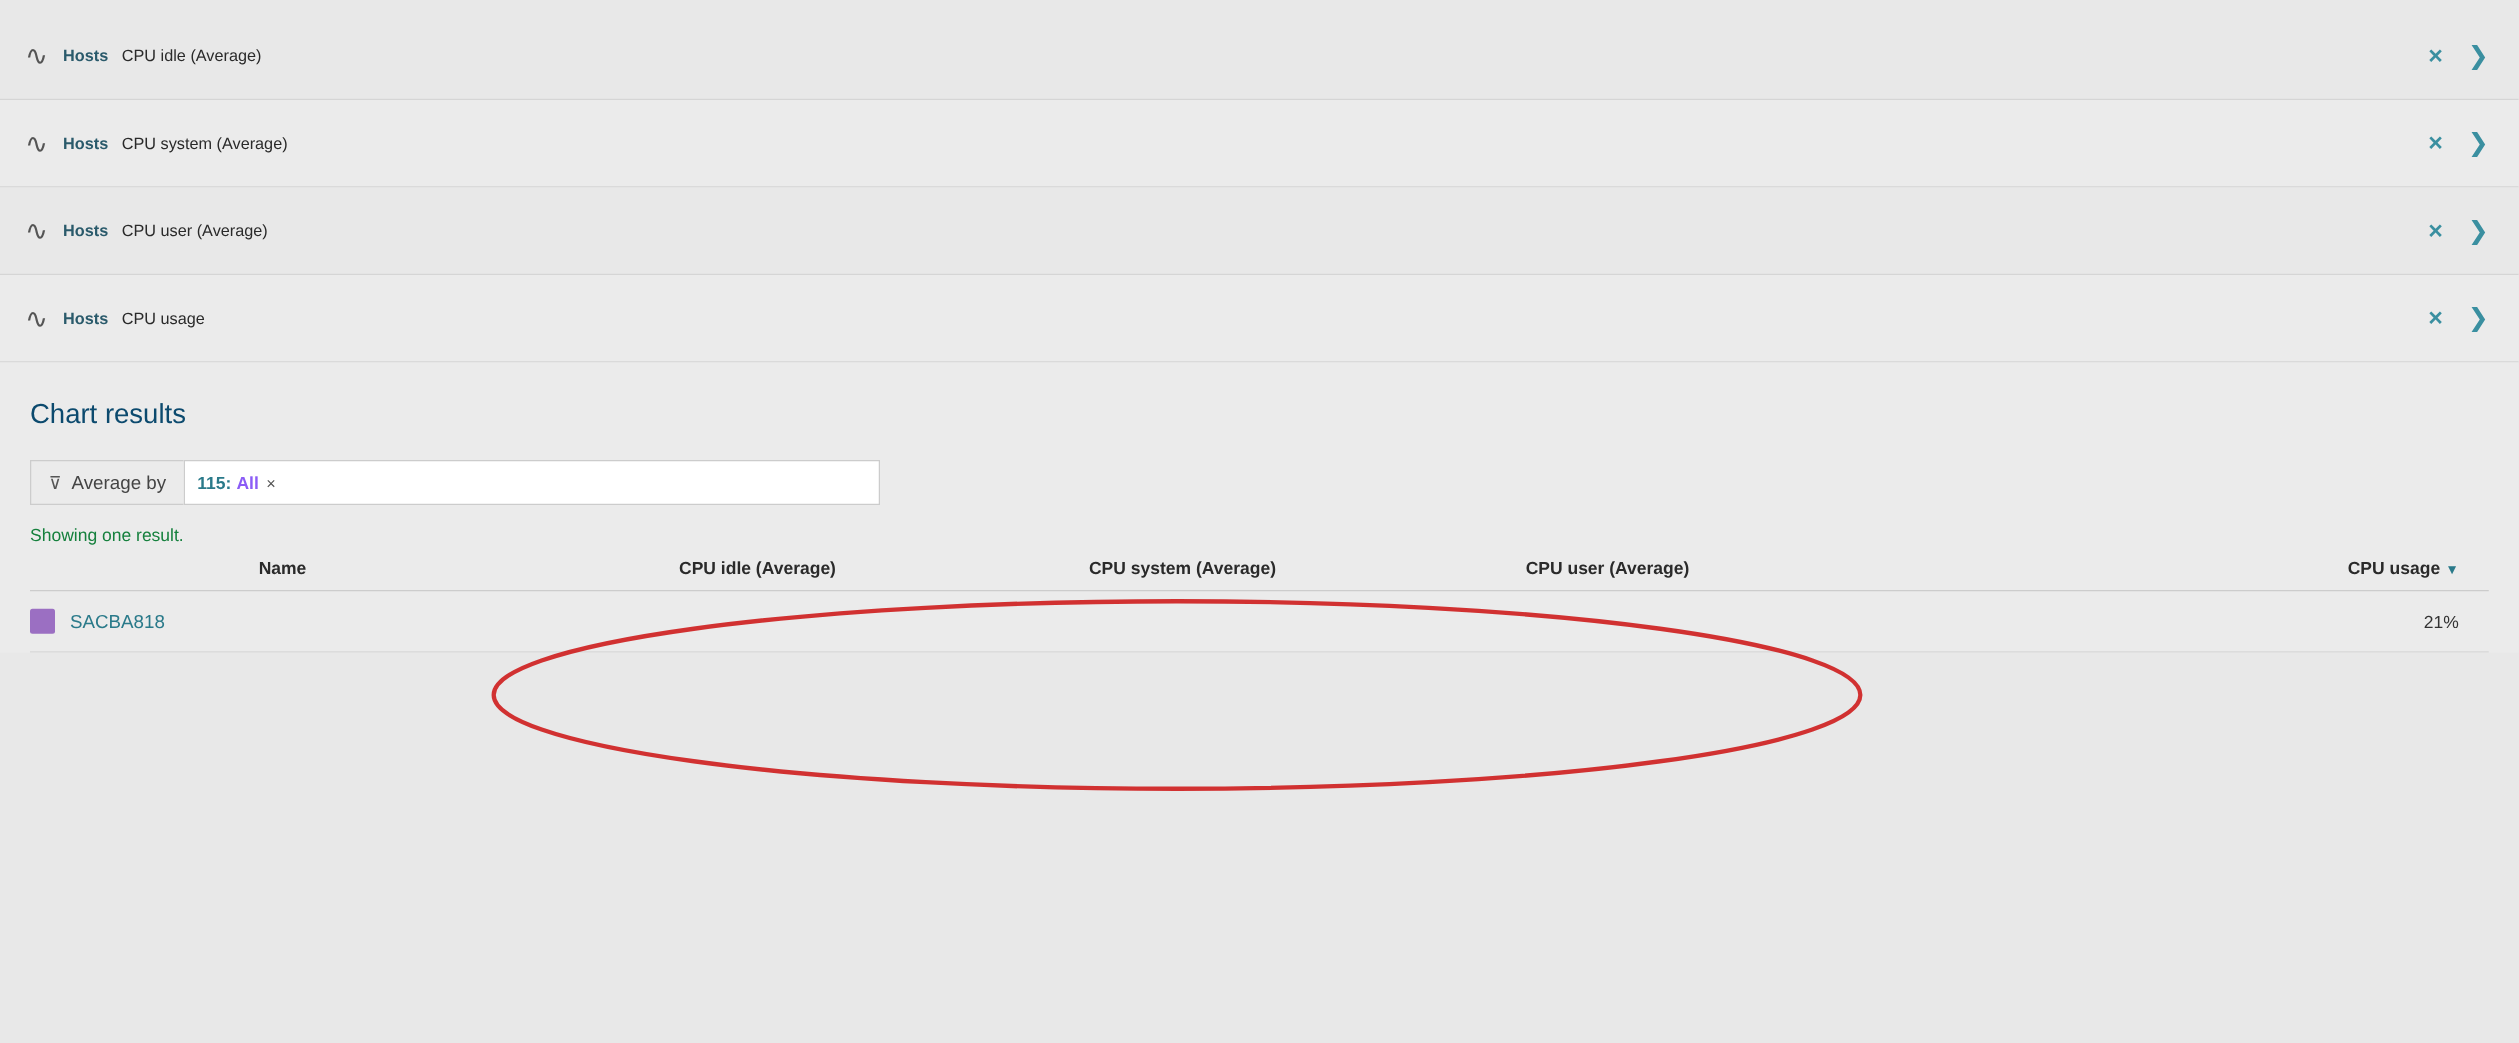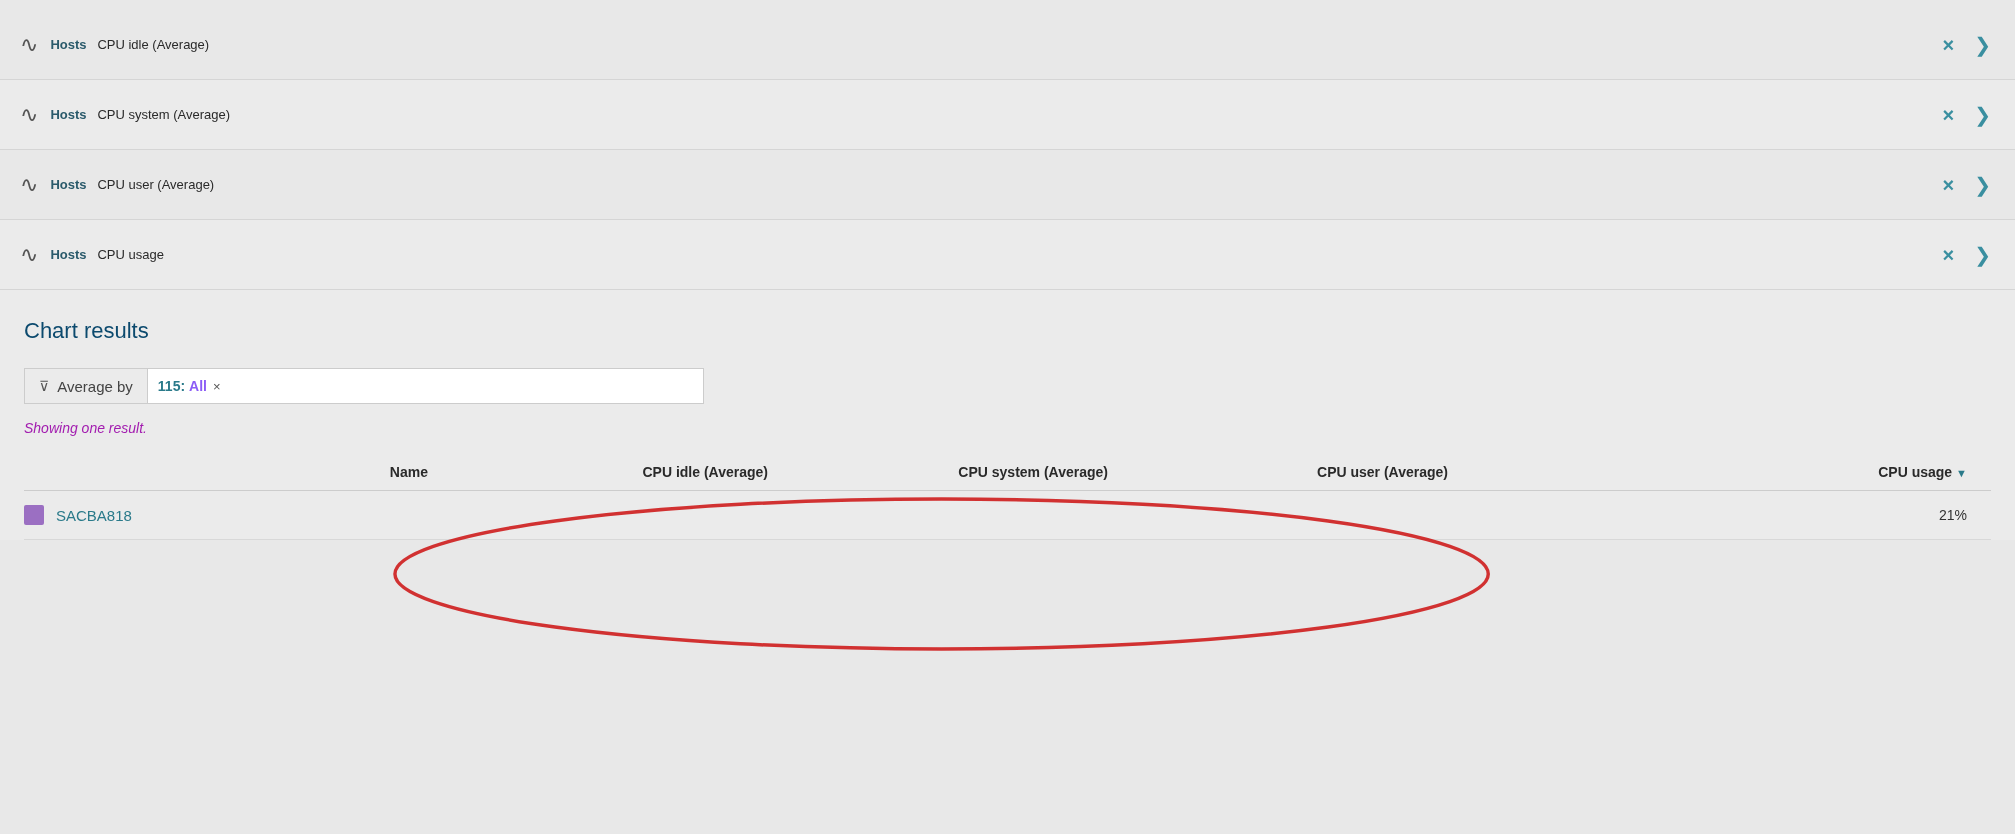--- a/index.html
+++ b/index.html
@@ -152,37 +152,35 @@
 
     .filter-tag-close {
       color: #555;
       cursor: pointer;
       font-size: 13px;
       margin-left: 2px;
     }
 
     .showing-text {
       font-size: 14px;
-      color: #a21caf;
-      margin-bottom: 18px;
-      font-style: italic;
+      color: #15803d;
     }
 
     
     .results-table {
       width: 100%;
       border-collapse: collapse;
     }
 
     .results-table thead tr {
       border-bottom: 1px solid #ccc;
     }
 
     .results-table th {
-      text-align: right;
+      text-align: center;
       padding: 10px 16px 10px 0;
       font-size: 14px;
       font-weight: 600;
       color: #2a2a2a;
       white-space: nowrap;
     }
 
     .results-table th.sortable {
       cursor: pointer;
     }

